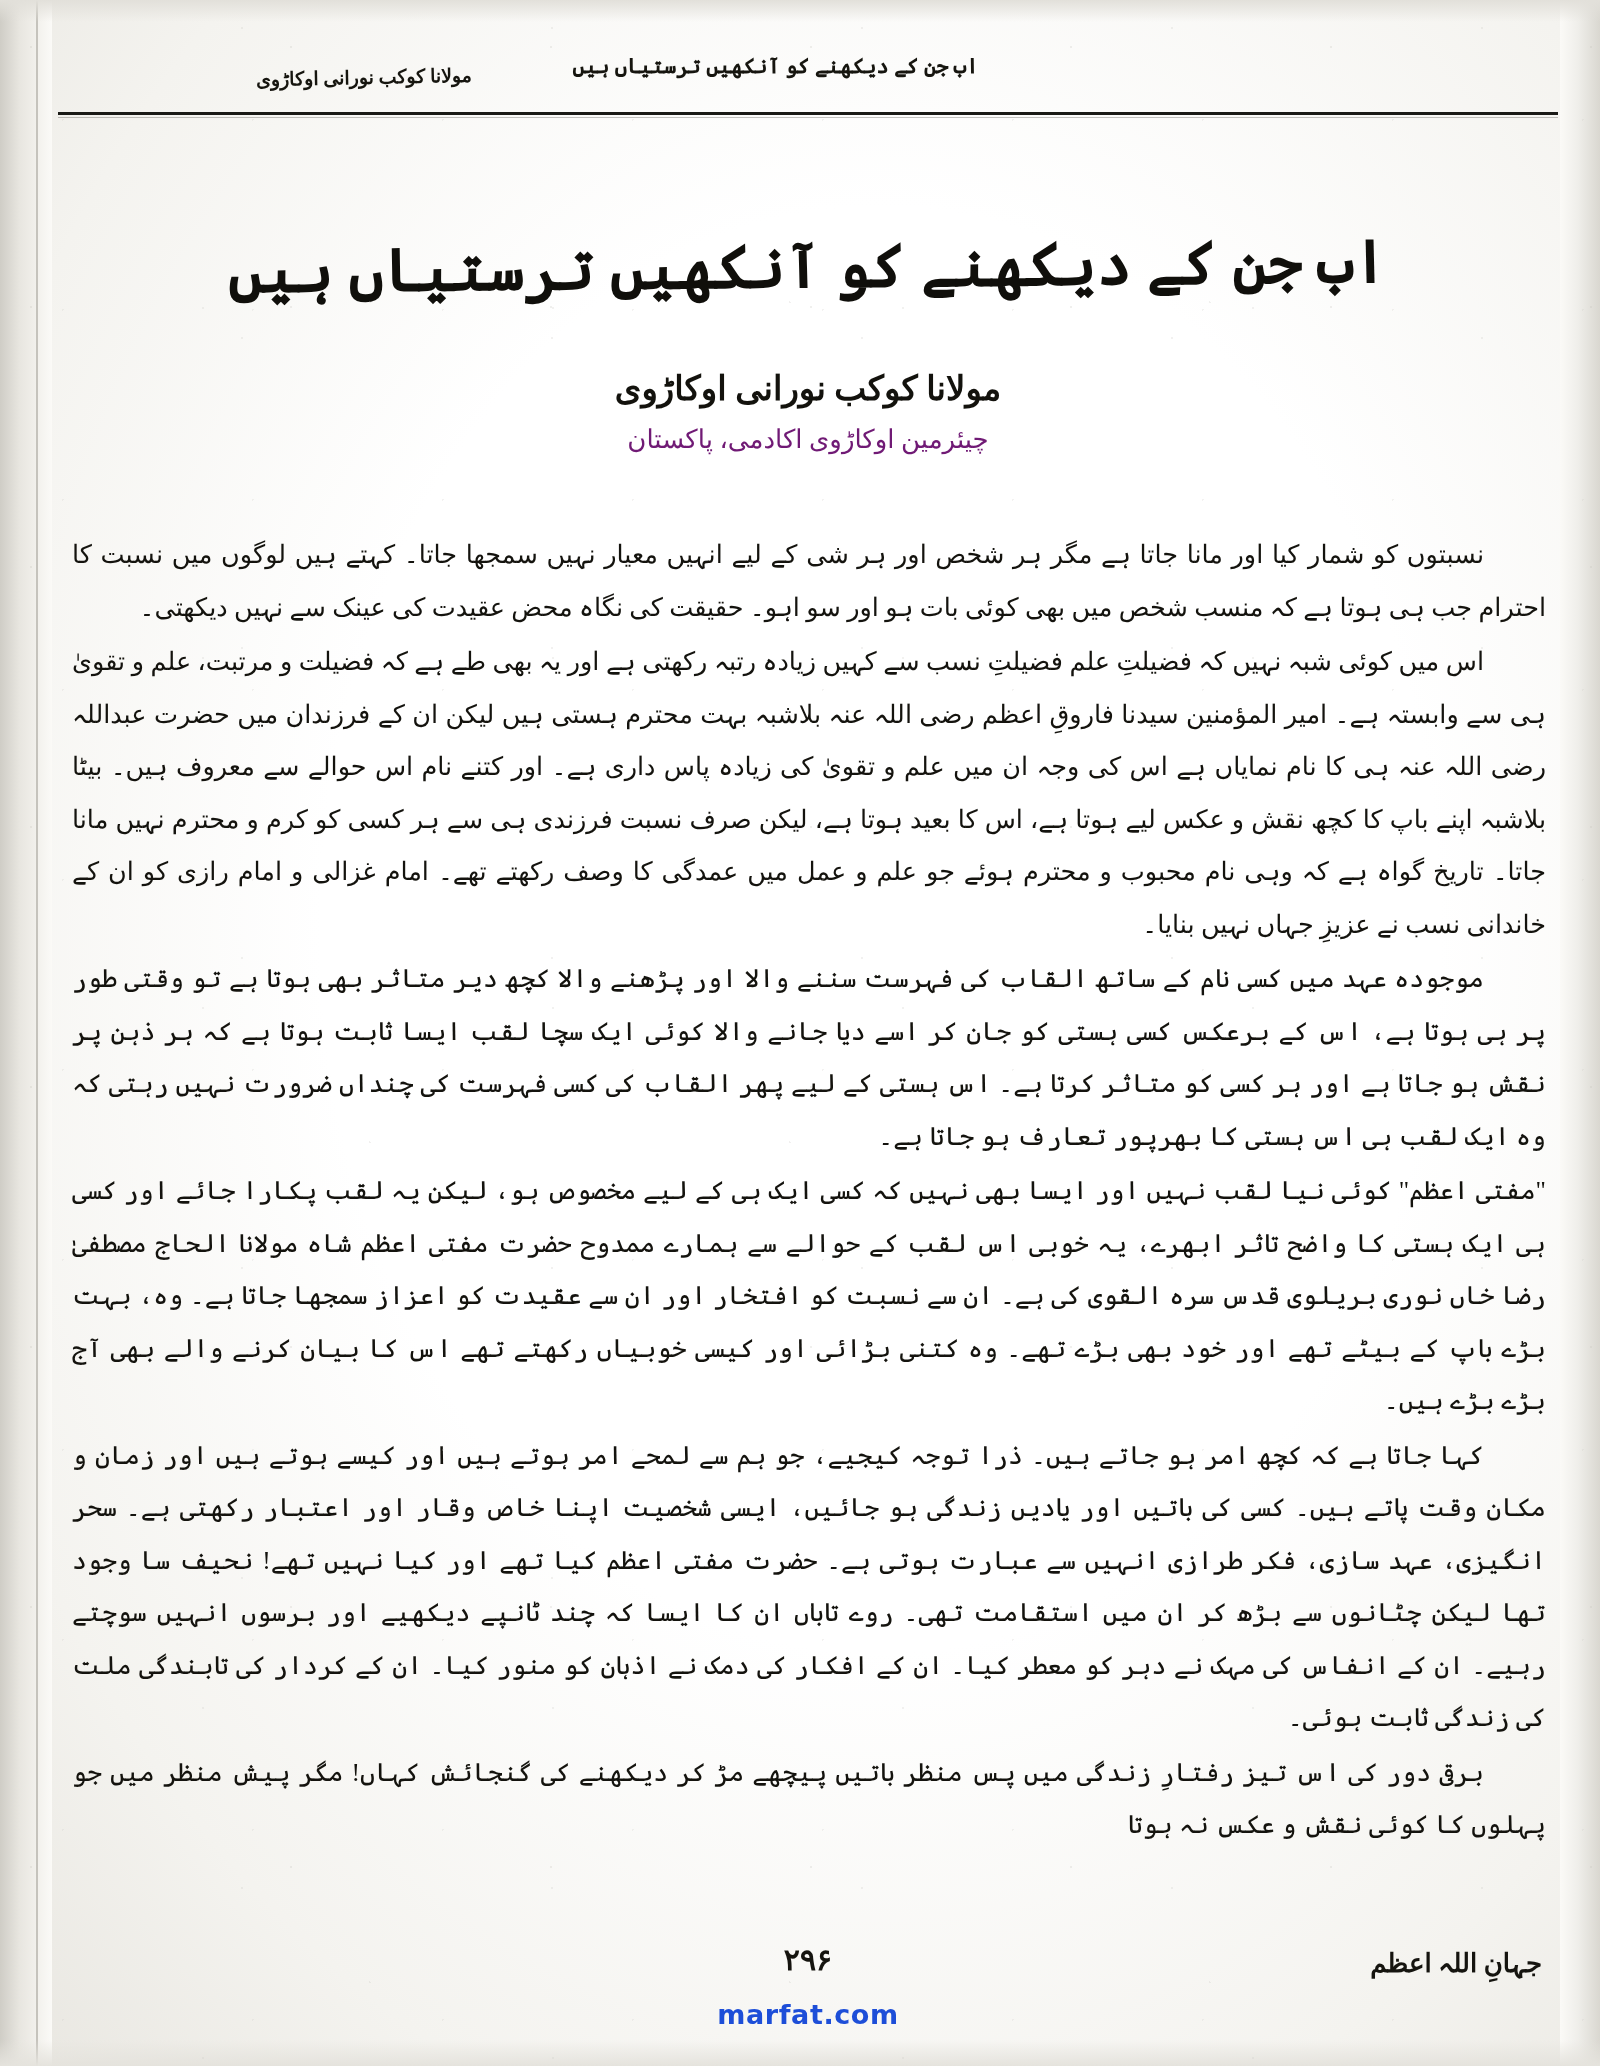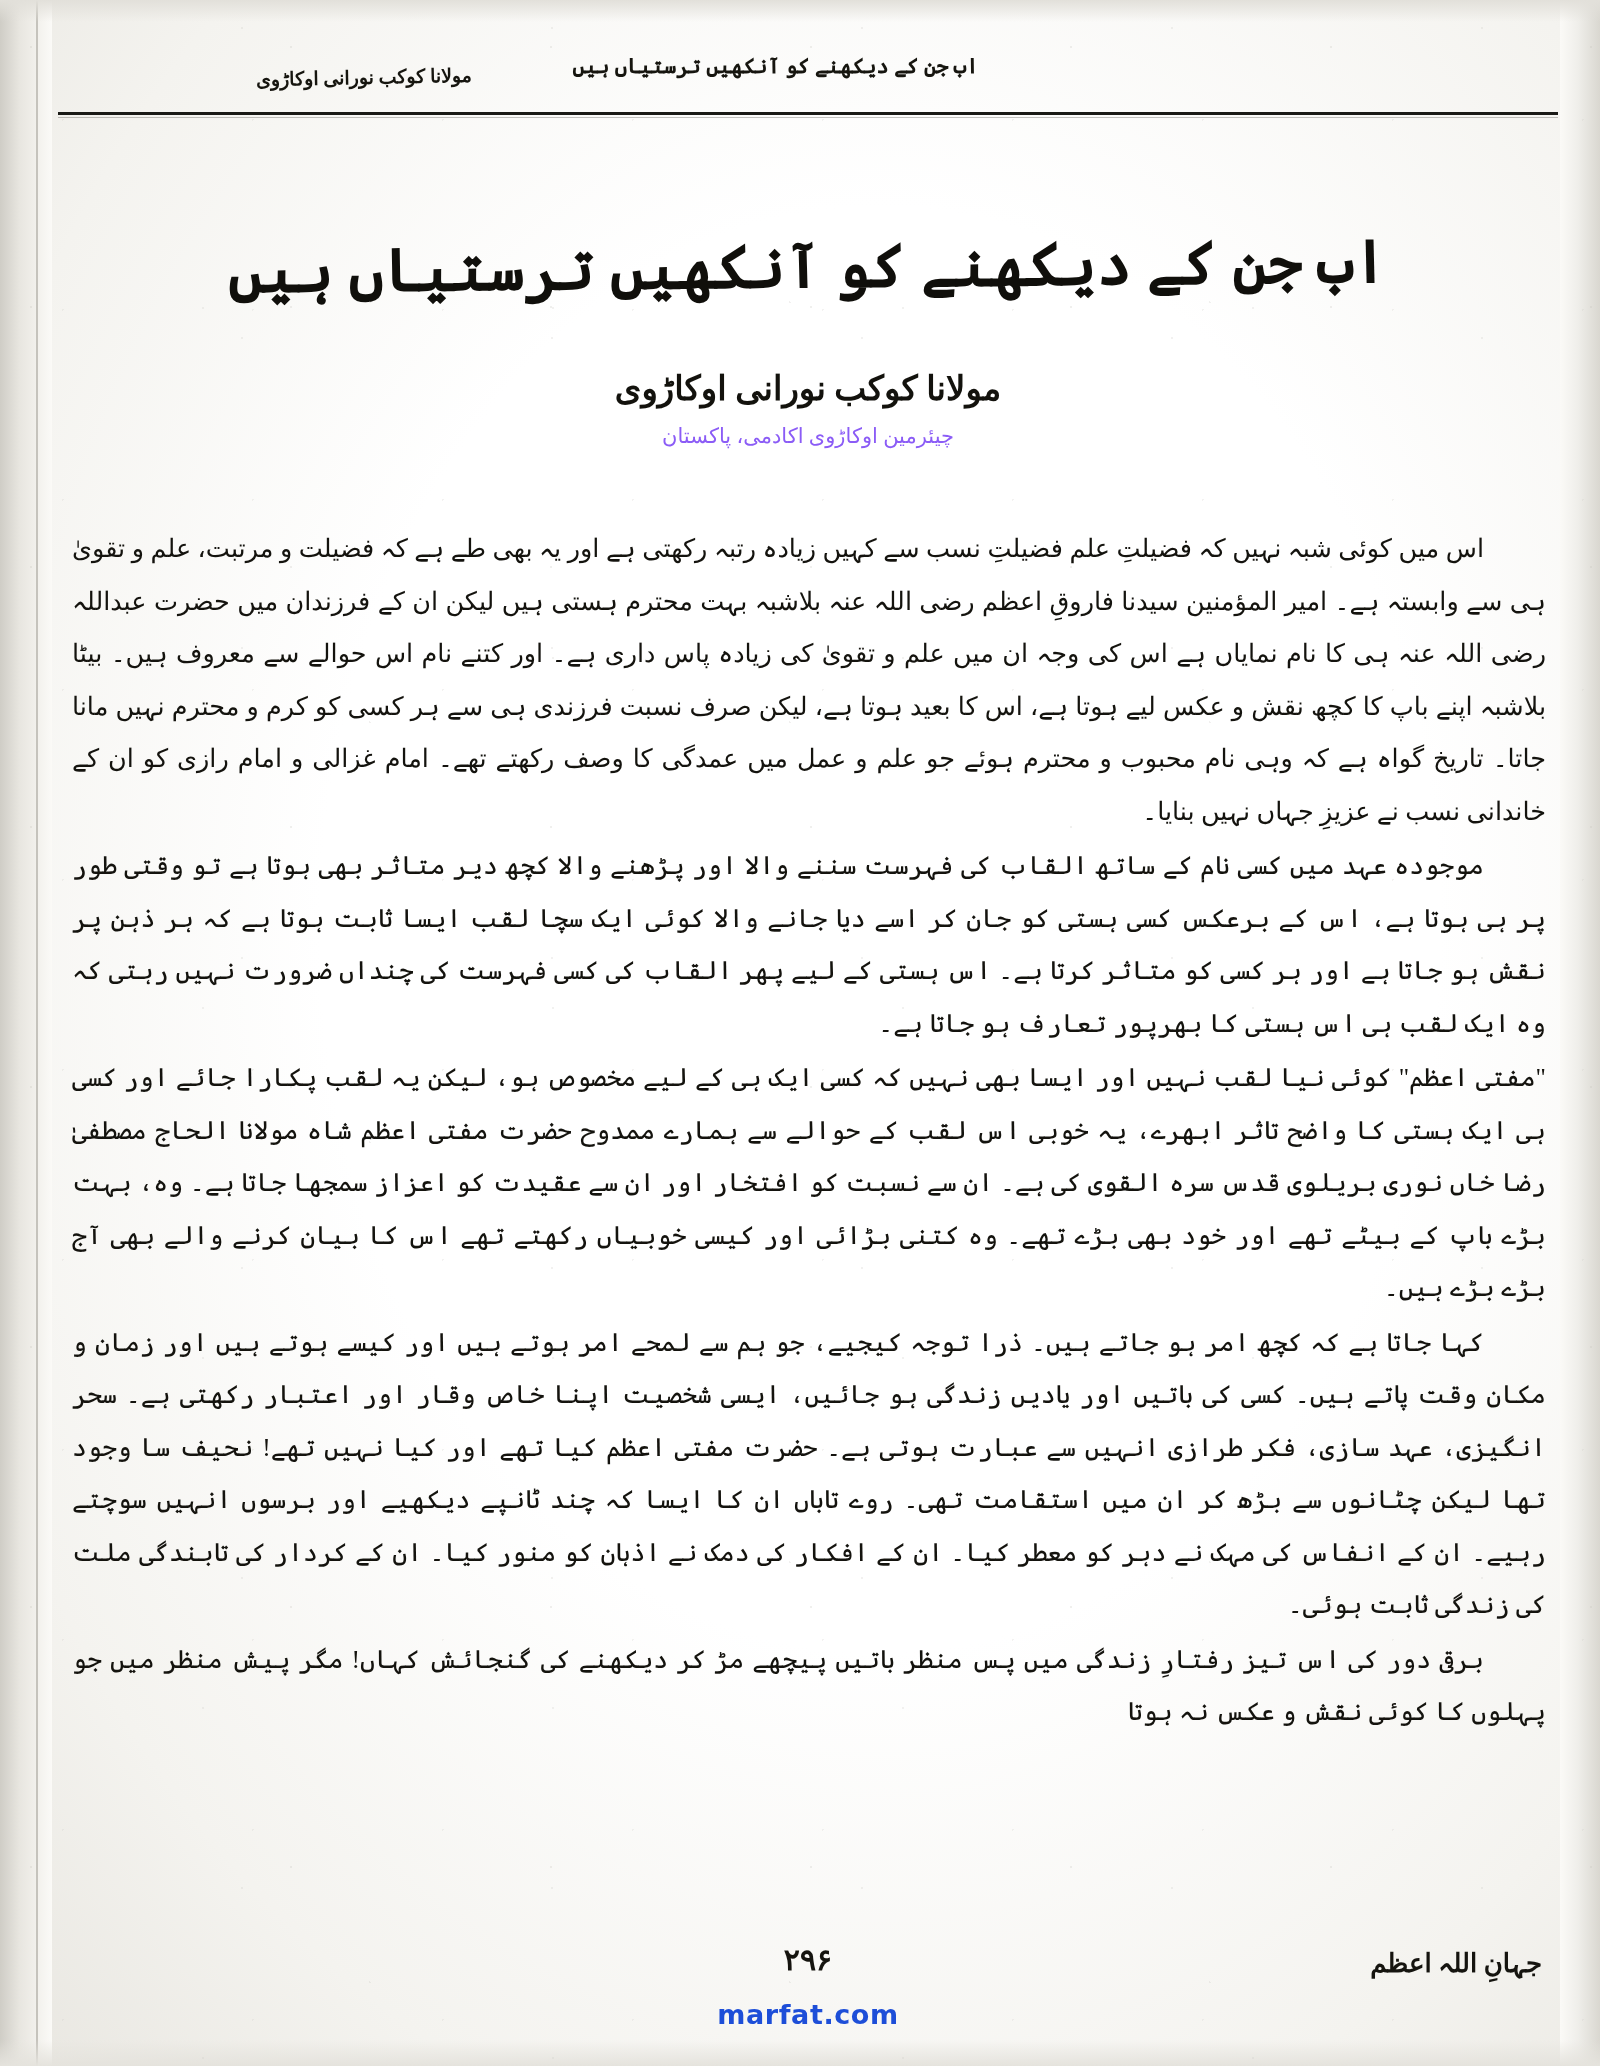--- a/index.html
+++ b/index.html
@@ -127,22 +127,22 @@
   }
   .author-name {
     margin-top: 56px;
     font-size: 34px;
     font-weight: bold;
     color: #13120d;
     letter-spacing: .5px;
   }
   .author-affil {
     margin-top: 16px;
-    font-size: 21px;
-    color: #8b5cf6;
+    font-size: 26px;
+    color: #701a75;
     letter-spacing: .3px;
   }
 
   
   .body-text {
     direction: rtl;
     margin-top: 74px;
     padding: 0 6px 0 8px;
     font-size: 25.5px;
     line-height: 2.06;
@@ -231,20 +231,21 @@
       <div class="header-rule"></div>
     </div>
 
     <div class="title-block">
       <div class="article-title">اب جن کے دیکھنے کو آنکھیں ترستیاں ہیں</div>
       <div class="author-name">مولانا کوکب نورانی اوکاڑوی</div>
       <div class="author-affil">چیئرمین اوکاڑوی اکادمی، پاکستان</div>
     </div>
 
     <div class="body-text">
+      <p>نسبتوں کو شمار کیا اور مانا جاتا ہے مگر ہر شخص اور ہر شی کے لیے انہیں معیار نہیں سمجھا جاتا۔ کہتے ہیں لوگوں میں نسبت کا احترام جب ہی ہوتا ہے کہ منسب شخص میں بھی کوئی بات ہو اور سو اہو۔ حقیقت کی نگاہ محض عقیدت کی عینک سے نہیں دیکھتی۔</p>
       <p>اس میں کوئی شبہ نہیں کہ فضیلتِ علم فضیلتِ نسب سے کہیں زیادہ رتبہ رکھتی ہے اور یہ بھی طے ہے کہ فضیلت و مرتبت، علم و تقویٰ ہی سے وابستہ ہے۔ امیر المؤمنین سیدنا فاروقِ اعظم رضی اللہ عنہ بلاشبہ بہت محترم ہستی ہیں لیکن ان کے فرزندان میں حضرت عبداللہ رضی اللہ عنہ ہی کا نام نمایاں ہے اس کی وجہ ان میں علم و تقویٰ کی زیادہ پاس داری ہے۔ اور کتنے نام اس حوالے سے معروف ہیں۔ بیٹا بلاشبہ اپنے باپ کا کچھ نقش و عکس لیے ہوتا ہے، اس کا بعید ہوتا ہے، لیکن صرف نسبت فرزندی ہی سے ہر کسی کو کرم و محترم نہیں مانا جاتا۔ تاریخ گواہ ہے کہ وہی نام محبوب و محترم ہوئے جو علم و عمل میں عمدگی کا وصف رکھتے تھے۔ امام غزالی و امام رازی کو ان کے خاندانی نسب نے عزیزِ جہاں نہیں بنایا۔</p>
       <p>موجودہ عہد میں کسی نام کے ساتھ القاب کی فہرست سننے والا اور پڑھنے والا کچھ دیر متاثر بھی ہوتا ہے تو وقتی طور پر ہی ہوتا ہے، اس کے برعکس کسی ہستی کو جان کر اسے دیا جانے والا کوئی ایک سچا لقب ایسا ثابت ہوتا ہے کہ ہر ذہن پر نقش ہو جاتا ہے اور ہر کسی کو متاثر کرتا ہے۔ اس ہستی کے لیے پھر القاب کی کسی فہرست کی چنداں ضرورت نہیں رہتی کہ وہ ایک لقب ہی اس ہستی کا بھرپور تعارف ہو جاتا ہے۔</p>
       <p class="no-indent">"مفتی اعظم" کوئی نیا لقب نہیں اور ایسا بھی نہیں کہ کسی ایک ہی کے لیے مخصوص ہو، لیکن یہ لقب پکارا جائے اور کسی ہی ایک ہستی کا واضح تاثر ابھرے، یہ خوبی اس لقب کے حوالے سے ہمارے ممدوح حضرت مفتی اعظم شاہ مولانا الحاج مصطفیٰ رضا خاں نوری بریلوی قدس سرہ القوی کی ہے۔ ان سے نسبت کو افتخار اور ان سے عقیدت کو اعزاز سمجھا جاتا ہے۔ وہ، بہت بڑے باپ کے بیٹے تھے اور خود بھی بڑے تھے۔ وہ کتنی بڑائی اور کیسی خوبیاں رکھتے تھے اس کا بیان کرنے والے بھی آج بڑے بڑے ہیں۔</p>
       <p>کہا جاتا ہے کہ کچھ امر ہو جاتے ہیں۔ ذرا توجہ کیجیے، جو ہم سے لمحے امر ہوتے ہیں اور کیسے ہوتے ہیں اور زمان و مکان وقت پاتے ہیں۔ کسی کی باتیں اور یادیں زندگی ہو جائیں، ایسی شخصیت اپنا خاص وقار اور اعتبار رکھتی ہے۔ سحر انگیزی، عہد سازی، فکر طرازی انہیں سے عبارت ہوتی ہے۔ حضرت مفتی اعظم کیا تھے اور کیا نہیں تھے! نحیف سا وجود تھا لیکن چٹانوں سے بڑھ کر ان میں استقامت تھی۔ روے تاباں ان کا ایسا کہ چند ٹانپے دیکھیے اور برسوں انہیں سوچتے رہیے۔ ان کے انفاس کی مہک نے دہر کو معطر کیا۔ ان کے افکار کی دمک نے اذہان کو منور کیا۔ ان کے کردار کی تابندگی ملت کی زندگی ثابت ہوئی۔</p>
       <p>برقی دور کی اس تیز رفتارِ زندگی میں پس منظر باتیں پیچھے مڑ کر دیکھنے کی گنجائش کہاں! مگر پیش منظر میں جو پہلوں کا کوئی نقش و عکس نہ ہوتا</p>
     </div>
 
     <div class="footer">
       <div class="footer-book">جہانِ اللہ اعظم</div>
       <div class="page-number">۲۹۶</div>

